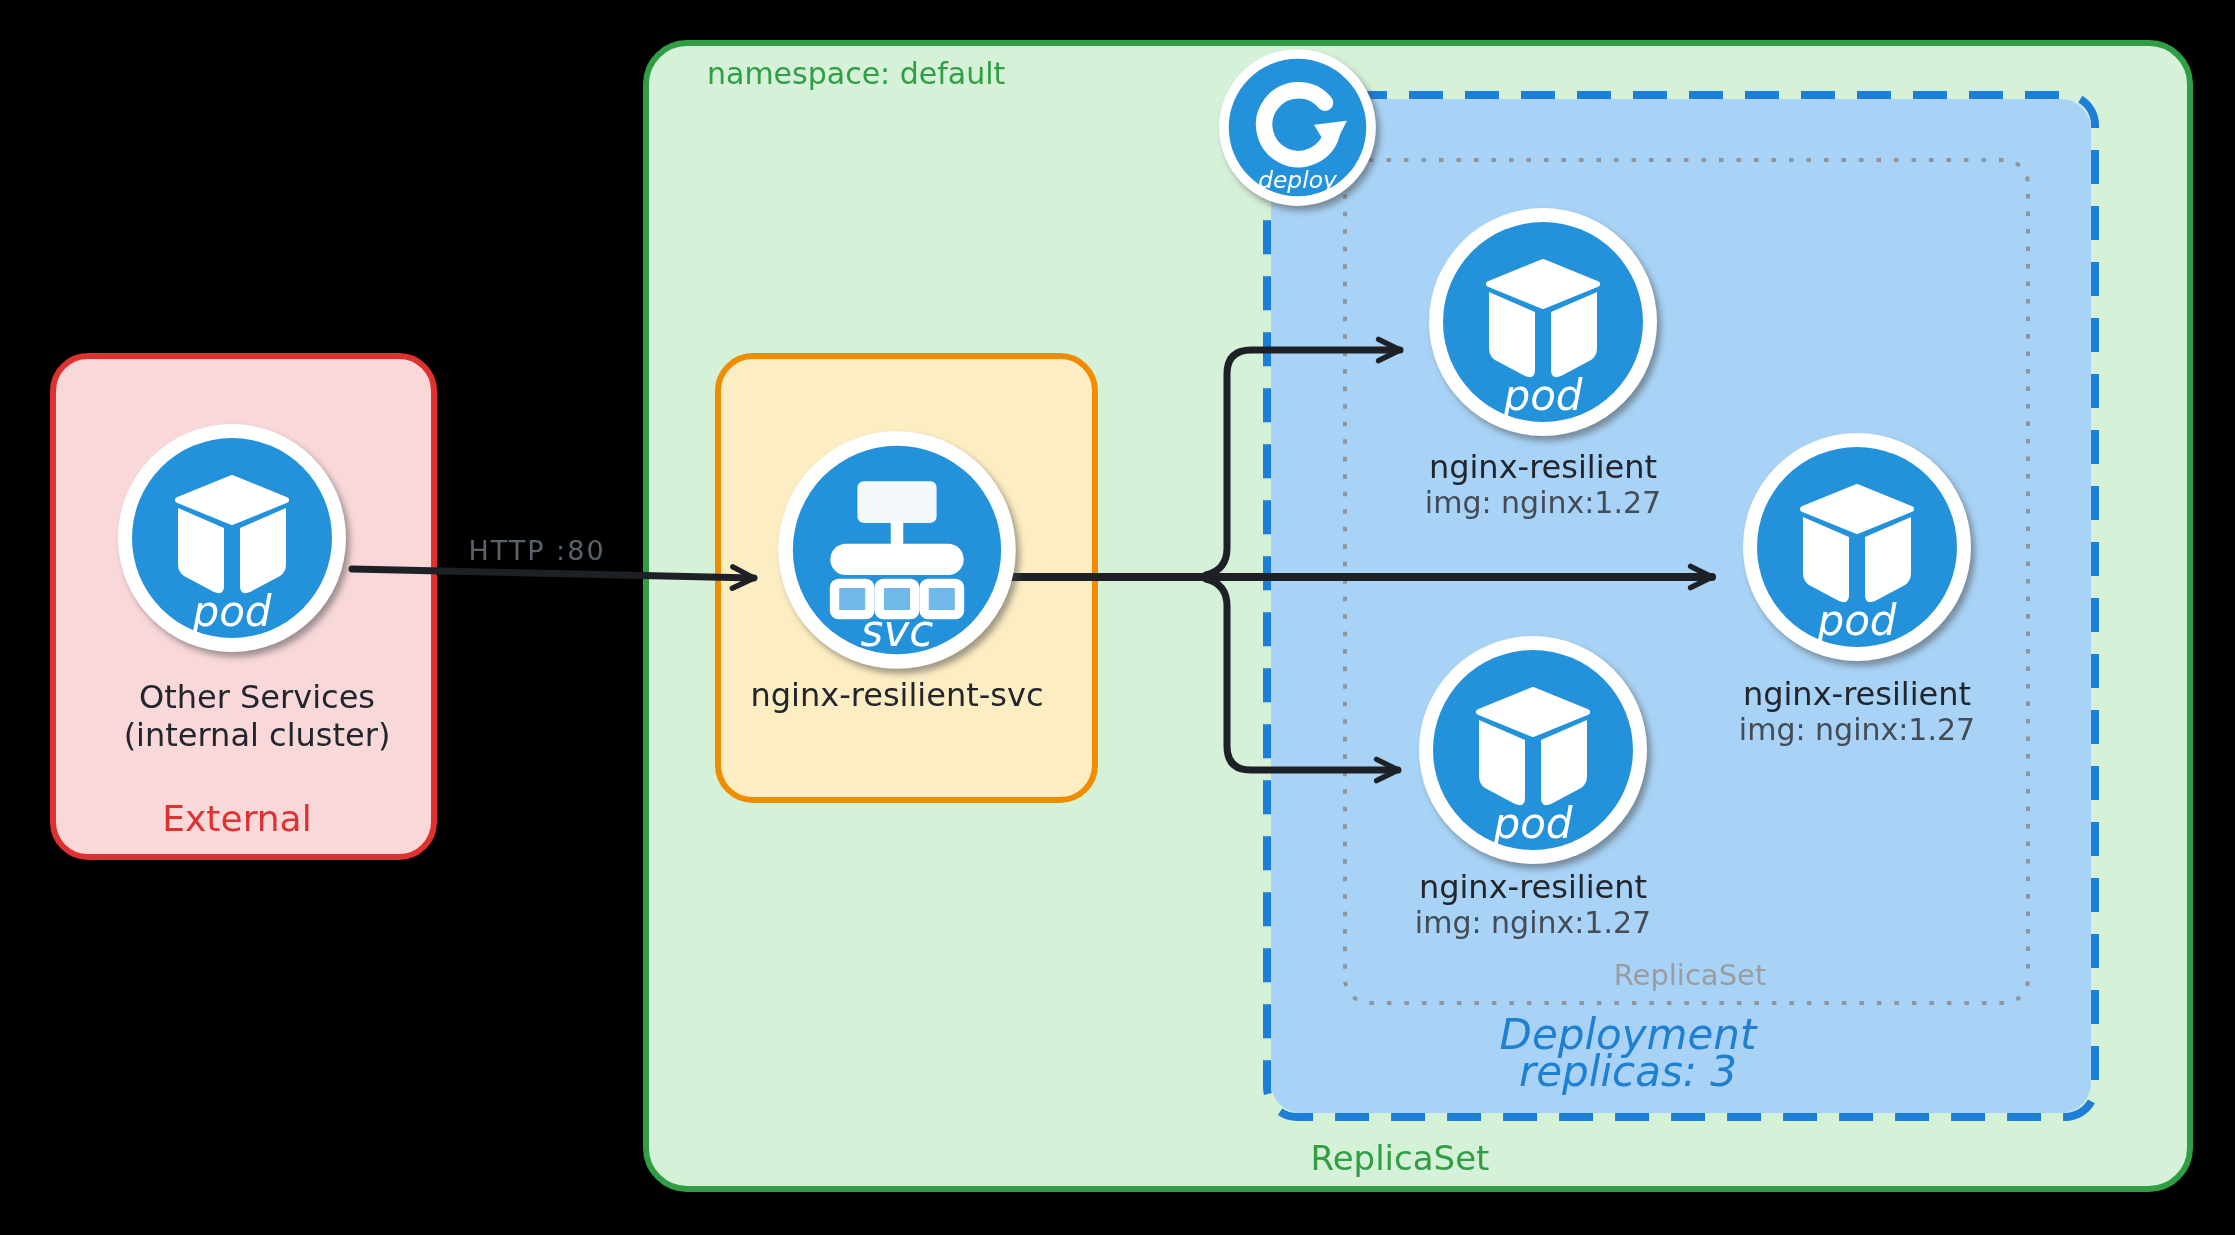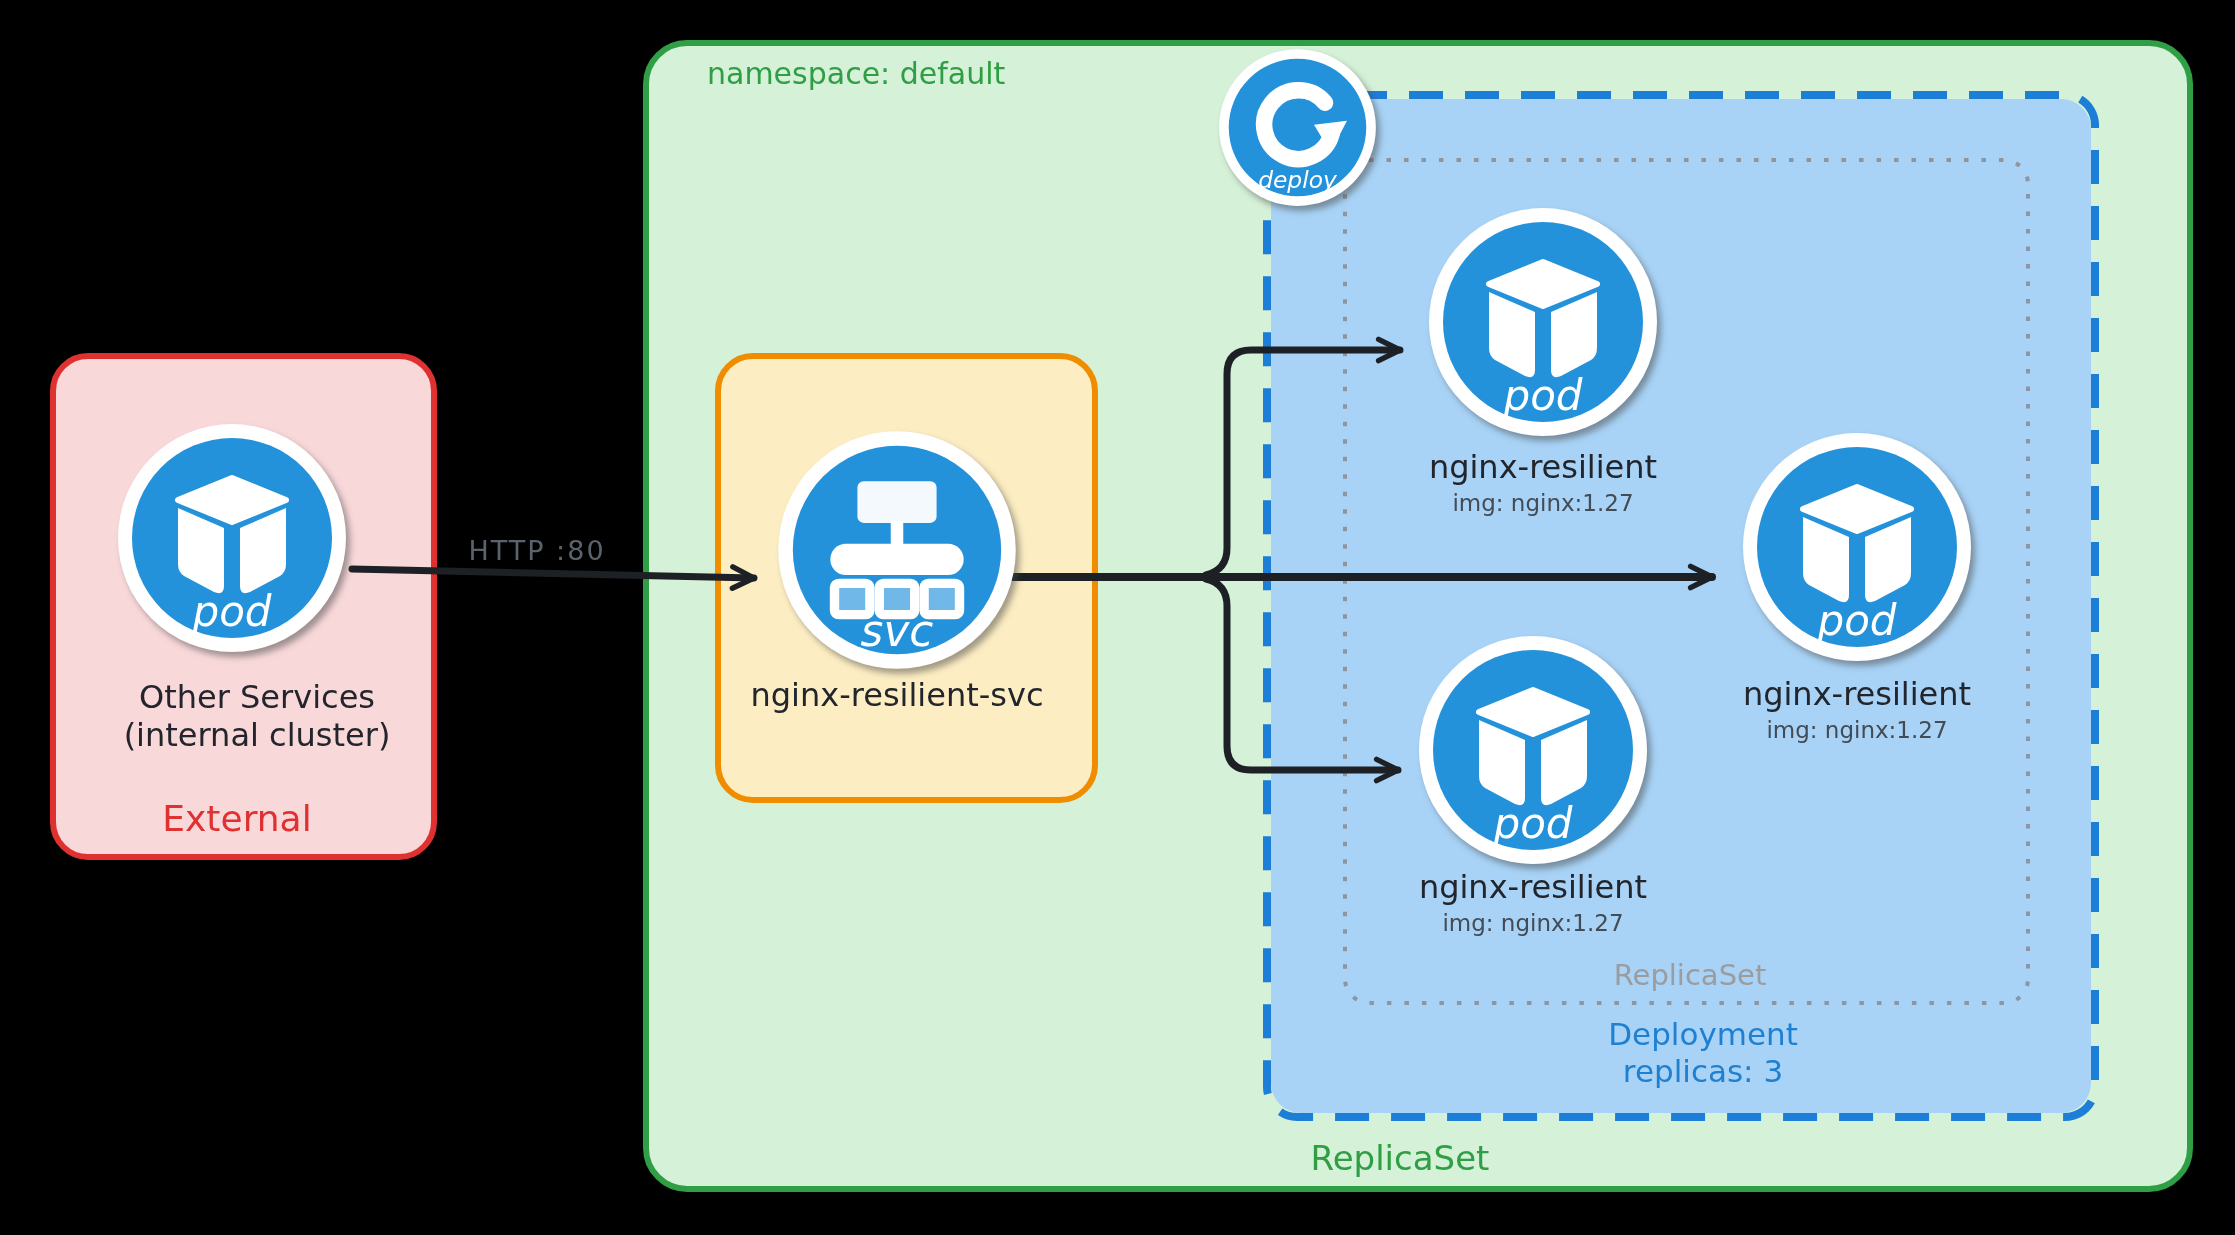--- a/index.html
+++ b/index.html
@@ -35,27 +35,27 @@
   .deployment-fill{
     left:1271px; top:99px; width:820px; height:1014px;
     background:var(--c-deployment-fill); border-radius:30px; z-index:2;
   }
   .label{position:absolute; white-space:nowrap; z-index:6;}
   .centered{transform:translateX(-50%); text-align:center;}
   .namespace-label{left:707px; top:56px; font-size:30px; color:var(--c-namespace-text);}
   .application-label{left:1400px; top:1138px; font-size:34px; color:var(--c-namespace-text);}
   .external-title{left:237px; top:798px; font-size:36px; color:var(--c-external-text);}
   .node-label{line-height:38px; font-size:32px; color:var(--c-text-dark);}
-  .node-sub{font-size:23px; color:var(--c-text-muted); line-height:34px;}
+  .node-sub{font-size:30px; color:var(--c-text-muted); line-height:34px;}
   .svc-labels{left:897px; top:676px;}
   .ext-labels{left:237px; top:678px; line-height:38px; font-size:32px; color:var(--c-text-dark);margin-left:20px;}
   .pod-labels-0{left:1543px; top:448px;}
   .pod-labels-1{left:1533px; top:868px;}
   .pod-labels-2{left:1857px; top:675px;}
-  .deployment-label{left:1703px; top:1016px; font-size:31px; line-height:37px; color:var(--c-deployment-text);}
+  .deployment-label{left:1628px; top:1016px; font-size:42px; line-height:37px; color:var(--c-deployment-text);font-style:italic;}
   .replicaset-label{left:1690px; top:958px; font-size:29px; color:var(--c-replicaset-text);}
   .http-label{left:537px; top:535px; font-size:27px; letter-spacing:2px; color:var(--c-http-label);}
   .icon{position:absolute; z-index:5; filter:drop-shadow(4px 5px 3px rgba(70,70,70,.5));}
   .edges{position:absolute; left:0; top:0; z-index:4;}
   .edge{fill:none; stroke:var(--c-arrow); stroke-linecap:round;}
   .icon-text{font-family:"DejaVu Sans", sans-serif; font-style:italic; fill:#fff;}
 </style>
 </head>
 <body>
 

